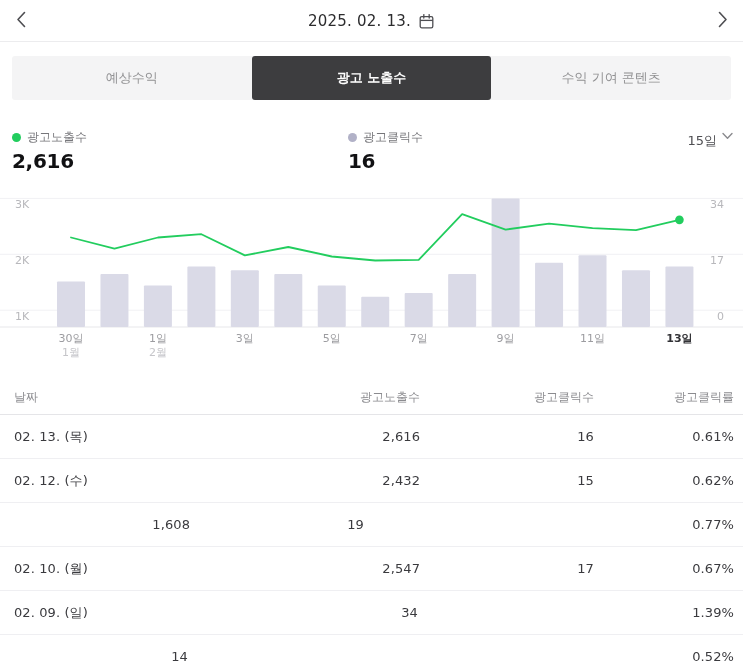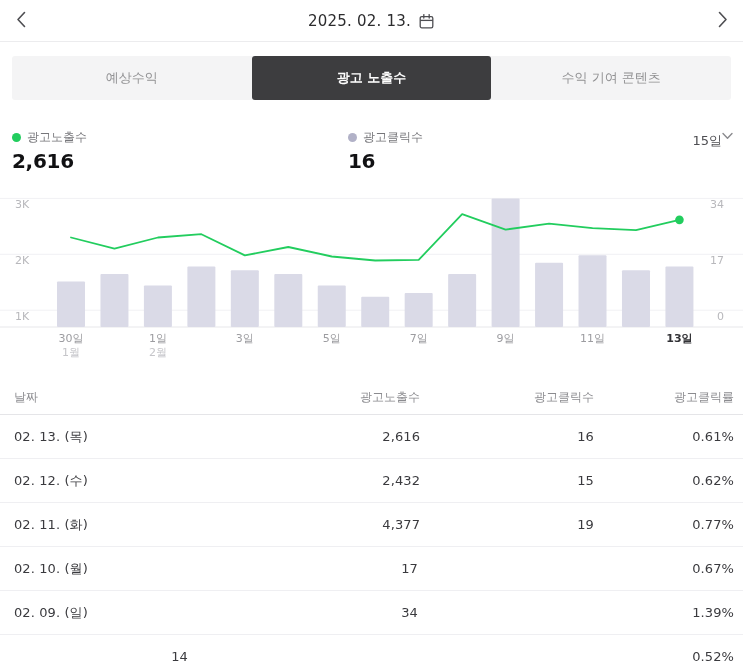--- a/index.html
+++ b/index.html
@@ -27,21 +27,21 @@
 
   
   .legend-row { position:absolute; top:128px; left:0; width:743px; height:50px; }
   .legend { position:absolute; top:2px; }
   .legend.l1 { left:12px; }
   .legend.l2 { left:348px; }
   .legend-top { display:flex; align-items:center; gap:6px; height:14px; }
   .dot { width:9px; height:9px; border-radius:50%; }
   .legend-label { font-size:12px; color:#76767a; }
   .legend-value { margin-top:5px; font-size:20px; font-weight:bold; color:#111113; letter-spacing:-.3px; }
-  .period-select { position:absolute; right:10px; top:4px; display:flex; align-items:flex-start; 
+  .period-select { position:absolute; right:10px; top:4px; display:flex; align-items:flex-start; gap:5px;
                    cursor:pointer; }
   .period-label { font-size:13px; color:#4e4e52; }
 
   
   .chart { position:absolute; top:185px; left:0; width:743px; height:175px; }
   .chart svg { display:block; }
 
   
   .stats-table { position:absolute; top:380px; left:0; width:743px; }
   .t-row { display:flex; align-items:center; padding:0 9px 0 14px; }
@@ -176,28 +176,28 @@
     </div>
 
     <div class="t-row t-body-row">
       <div class="c1 dc">02. 12. (수)</div>
       <div class="c2 dc">2,432</div>
       <div class="c3 dc">15</div>
       <div class="c4 dc">0.62%</div>
     </div>
 
     <div class="t-row t-body-row">
-      <div class="c1 dc">02. 11. (화)</div>
-      <div class="c2 dc">4,377</div>
+      <div class="c2 dc">1,608</div>
       <div class="c3 dc">19</div>
       <div class="c4 dc">0.77%</div>
     </div>
 
     <div class="t-row t-body-row">
       <div class="c1 dc">02. 10. (월)</div>
+      <div class="c2 dc">2,547</div>
       <div class="c3 dc">17</div>
       <div class="c4 dc">0.67%</div>
     </div>
 
     <div class="t-row t-body-row">
       <div class="c1 dc">02. 09. (일)</div>
       <div class="c3 dc">34</div>
       <div class="c4 dc">1.39%</div>
     </div>
 

